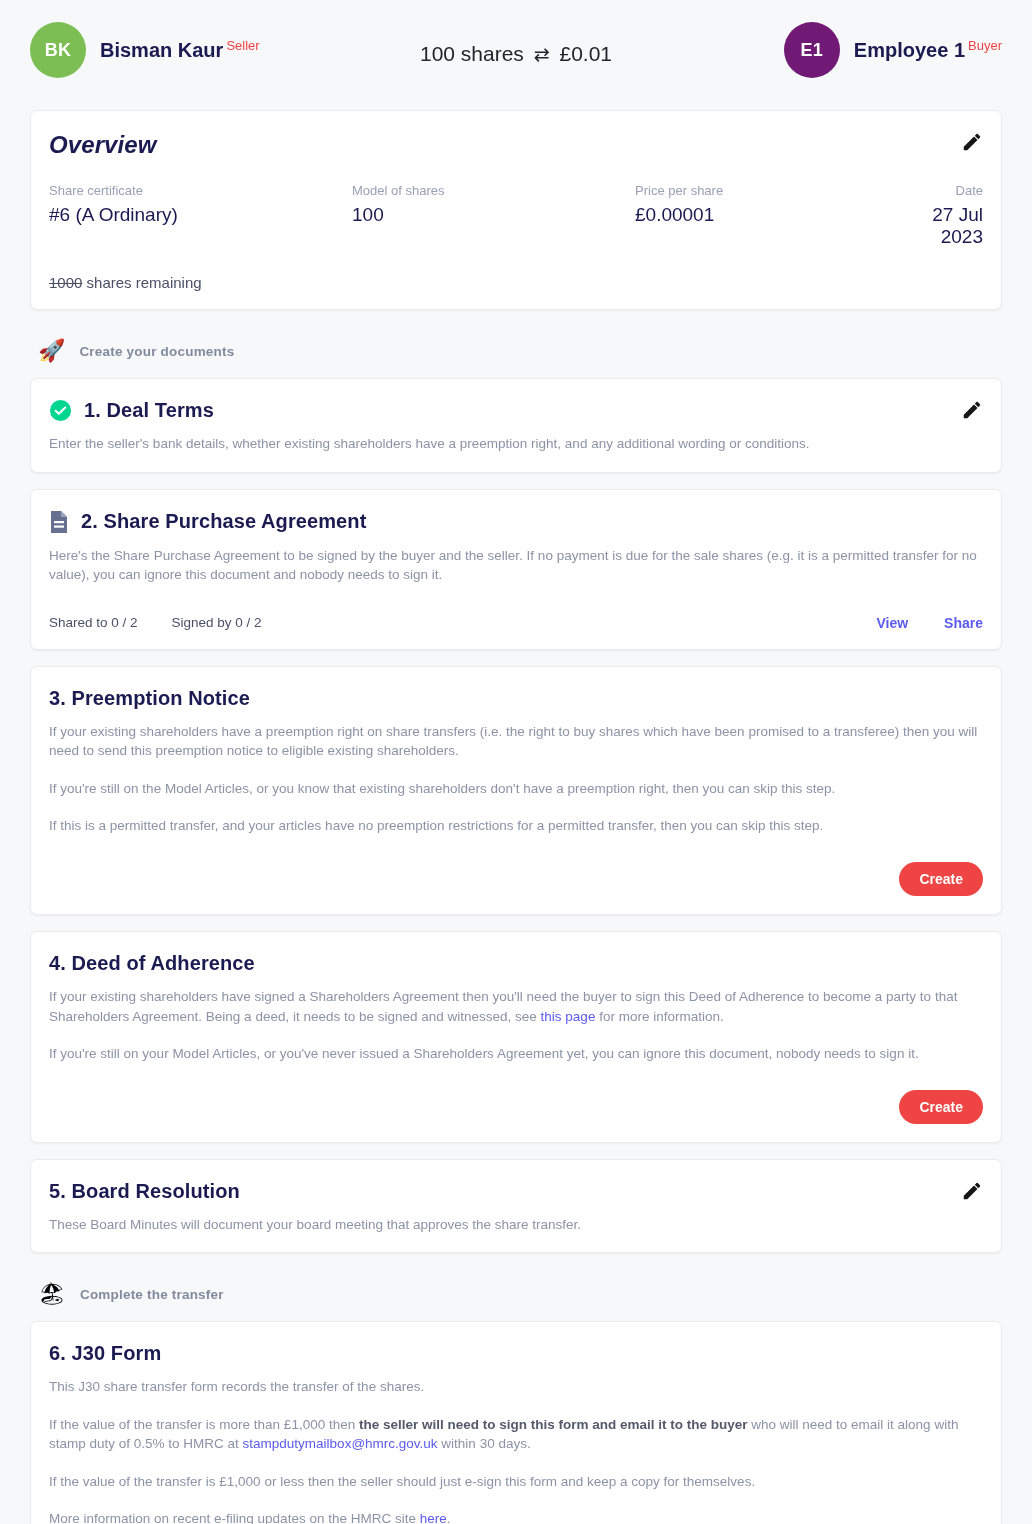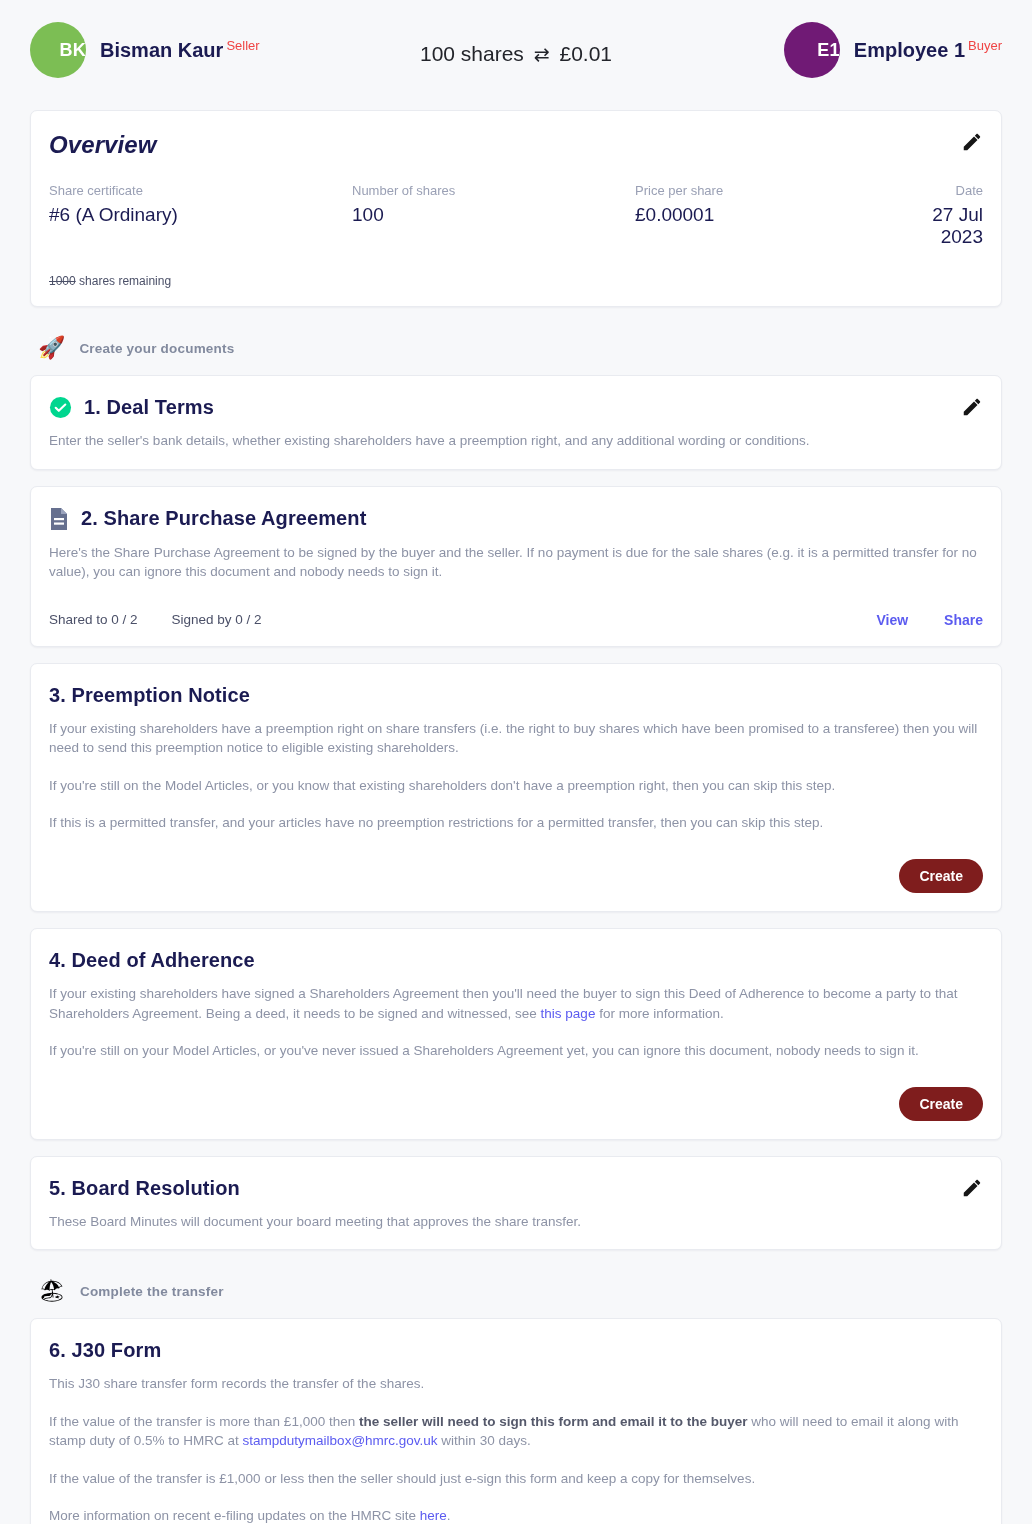--- a/index.html
+++ b/index.html
@@ -16,21 +16,21 @@
     height: 110px;
     display: flex;
     align-items: flex-start;
     padding: 22px 30px 0 30px;
     position: relative;
   }
   .party { display: flex; align-items: center; gap: 14px; }
   .party.right { margin-left: auto; }
   .avatar {
     width: 56px; height: 56px; border-radius: 50%;
-    display: flex; align-items: center; justify-content: flex-end;
+    display: flex; align-items: center; justify-content: center;
     color: #ffffff; font-size: 18px; font-weight: bold;
     letter-spacing: 0.3px;
     flex-shrink: 0;
   }
   .avatar.seller { background: #7cbe54; }
   .avatar.buyer  { background: #701a75; }
   .party-text { display: flex; flex-direction: row; gap: 3px; }
   .party-name {
     font-size: 20px; font-weight: bold; color: #1b1b52;
     line-height: 1.15;
@@ -78,21 +78,21 @@
   .ov-grid {
     display: grid;
     grid-template-columns: 303px 283px 271px auto;
     margin-top: 24px;
   }
   .ov-label { font-size: 13px; color: #9aa0b5; margin-bottom: 6px; }
   .ov-value { font-size: 19px; color: #1b1b52; }
   .ov-cell.last { text-align: right; }
   .remaining {
     margin-top: 26px;
-    font-size: 12px; color: #4b5068;
+    font-size: 15px; color: #4b5068;
   }
   .remaining s { text-decoration: line-through; }
 
   
   .section-head {
     display: flex; align-items: center; gap: 14px;
     padding: 14px 0 16px 8px;
   }
   .section-emoji { font-size: 22px; line-height: 1; }
   .section-label {
@@ -119,21 +119,21 @@
   }
   .meta { font-size: 13.5px; color: #4b5068; margin-right: 34px; }
   .actions { margin-left: auto; display: flex; gap: 36px; }
   .action-link {
     font-size: 14px; font-weight: bold; color: #5b5bf0;
     cursor: pointer; text-decoration: none;
   }
 
   .btn-row { display: flex; justify-content: flex-end; margin-top: 26px; }
   .btn-create {
-    background: #7f1d1d; color: #fff;
+    background: #ef4444; color: #fff;
     border: none; border-radius: 18px;
     padding: 9px 20px;
     font-size: 14px; font-weight: bold;
     font-family: "Liberation Sans", sans-serif;
     cursor: pointer;
   }
 </style>
 </head>
 <body>
 
@@ -176,21 +176,21 @@
     <svg class="pencil" viewBox="0 0 24 24">
       <path d="M3 17.2V21h3.8L18 9.8 14.2 6 3 17.2zM20.7 7.1c.4-.4.4-1 0-1.4l-2.4-2.4c-.4-.4-1-.4-1.4 0l-1.8 1.8L18.9 8.9l1.8-1.8z" fill="#161616"></path>
     </svg>
 
     <div class="ov-grid">
       <div class="ov-cell">
         <div class="ov-label">Share certificate</div>
         <div class="ov-value">#6 (A Ordinary)</div>
       </div>
       <div class="ov-cell">
-        <div class="ov-label">Number of shares</div>
+        <div class="ov-label">Model of shares</div>
         <div class="ov-value">100</div>
       </div>
       <div class="ov-cell">
         <div class="ov-label">Price per share</div>
         <div class="ov-value">£0.00001</div>
       </div>
       <div class="ov-cell last">
         <div class="ov-label">Date</div>
         <div class="ov-value">27 Jul 2023</div>
       </div>

